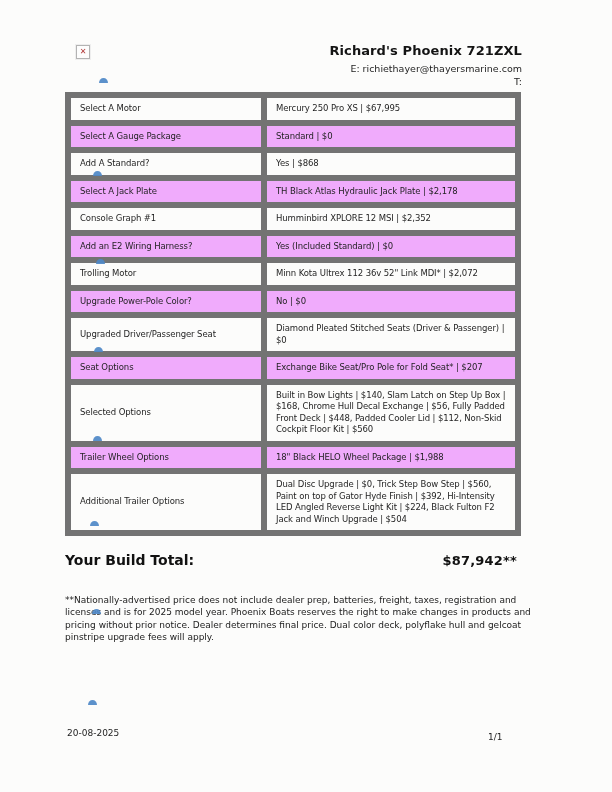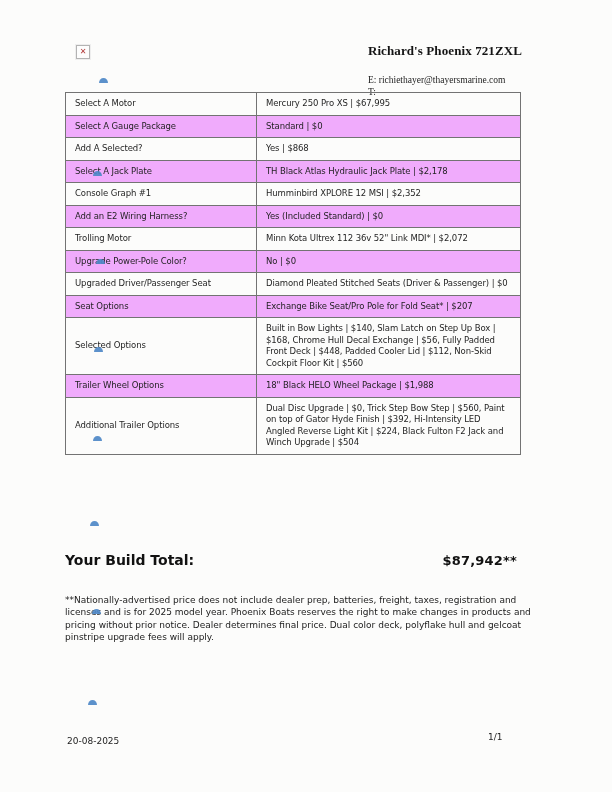--- a/index.html
+++ b/index.html
@@ -18,43 +18,42 @@
     width:12px;height:12px;
     border:1px solid #b3b3b3;
     background:#fdfdfd;
     box-shadow:0 0 0 1px #eee;
     display:flex;align-items:center;justify-content:center;
     font-size:8px;line-height:8px;color:#b23a3a;font-weight:bold;
   }
   
   .header-block{
     position:absolute;top:43px;right:90px;
-    text-align:left;
-    font-family:Liberation Serif, serif;
+    text-align:right;
   }
   .doc-title{font-size:13px;font-weight:bold;color:#141414;letter-spacing:.1px;}
-  .doc-email{font-size:9.5px;color:#1d1d1d;margin-top:16px;}
+  .doc-email{font-size:9.5px;color:#1d1d1d;margin-top:5px;}
   .doc-phone{font-size:9.5px;color:#1d1d1d;margin-top:2px;}
   
   .caret-mark{
     position:absolute;width:9px;height:5px;
     background:#4e88c7;
     border-radius:50% 50% 0 0 / 100% 100% 0 0;
     opacity:.92;
   }
   
   .build-table{
     position:absolute;left:65px;top:92px;width:456px;
     border-collapse:collapse;
     font-size:8.5px;line-height:11.5px;
     color:#1f1f1f;
     letter-spacing:-0.1px;
   }
   .build-table td{
-    border:1px solid #737373;
+    border:6px solid #737373;
     padding:5px 9px;
     vertical-align:middle;
   }
   .build-table td.cell-label{width:172px;text-align:left;}
   .build-table td.cell-value{text-align:left;}
   .build-table tr.stripe td{background:#f0abfc;}
   
   .total-row{
     position:absolute;left:65px;top:552px;width:452px;
     display:flex;justify-content:space-between;align-items:baseline;
@@ -62,21 +61,21 @@
   .total-label{font-size:14px;font-weight:bold;color:#111;}
   .total-amount{font-size:13px;font-weight:bold;color:#111;letter-spacing:.2px;}
   
   .disclaimer{
     position:absolute;left:65px;top:586px;width:478px;
     font-size:9px;line-height:12.4px;color:#1b1b1b;
     text-align:left;
     margin-top:8px;
   }
   
-  .footer-date{position:absolute;left:67px;top:728px;font-size:9px;color:#1d1d1d;margin-top:8px;}
+  .footer-date{position:absolute;left:67px;top:728px;font-size:9px;color:#1d1d1d;}
   .footer-page{position:absolute;left:488px;top:732px;font-size:9px;color:#1d1d1d;}
 </style>
 </head>
 <body>
 
 <div class="page">
 
   <div class="broken-img">
     <span>✕</span>
   </div>
@@ -91,21 +90,21 @@
     <tbody>
         <tr>
           <td class="cell-label">Select A Motor</td>
           <td class="cell-value">Mercury 250 Pro XS | $67,995</td>
         </tr>
         <tr class="stripe">
           <td class="cell-label">Select A Gauge Package</td>
           <td class="cell-value">Standard | $0</td>
         </tr>
         <tr>
-          <td class="cell-label">Add A Selected?</td>
+          <td class="cell-label">Add A Standard?</td>
           <td class="cell-value">Yes | $868</td>
         </tr>
         <tr class="stripe">
           <td class="cell-label">Select A Jack Plate</td>
           <td class="cell-value">TH Black Atlas Hydraulic Jack Plate | $2,178</td>
         </tr>
         <tr>
           <td class="cell-label">Console Graph #1</td>
           <td class="cell-value">Humminbird XPLORE 12 MSI | $2,352</td>
         </tr>

